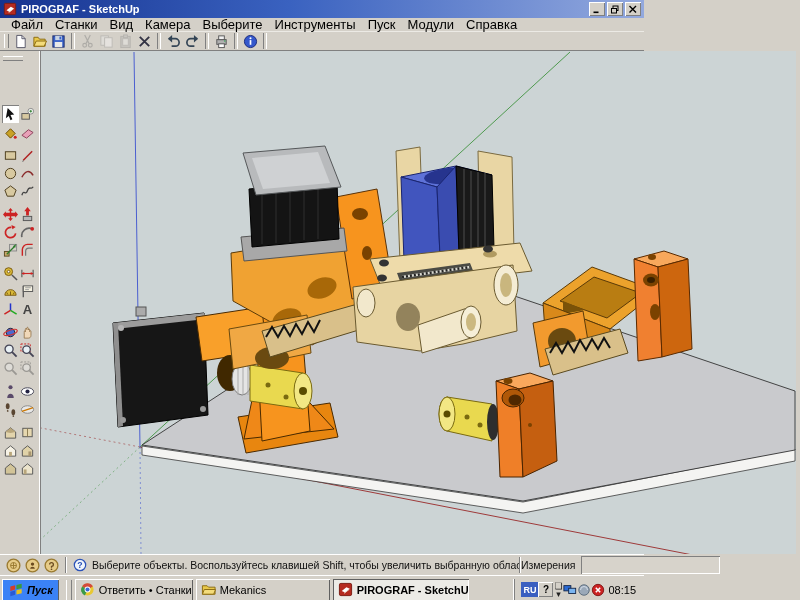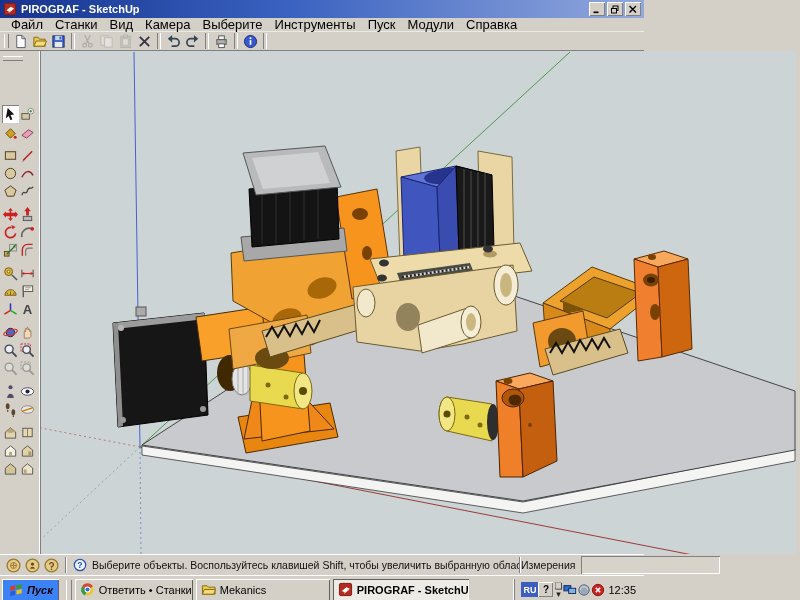--- a/index.html
+++ b/index.html
@@ -880,17 +880,17 @@
       <span class="chev">❏<br>▾</span>
       <svg>
           <use href="#s-monitors"></use>
         </svg>
       <svg>
           <use href="#s-agent"></use>
         </svg>
       <svg>
           <use href="#s-alert"></use>
         </svg>
-      <span class="clock">12:35</span>
+      <span class="clock">08:15</span>
     </span>
   </div>
 
 </div>
 
 </body></html>

